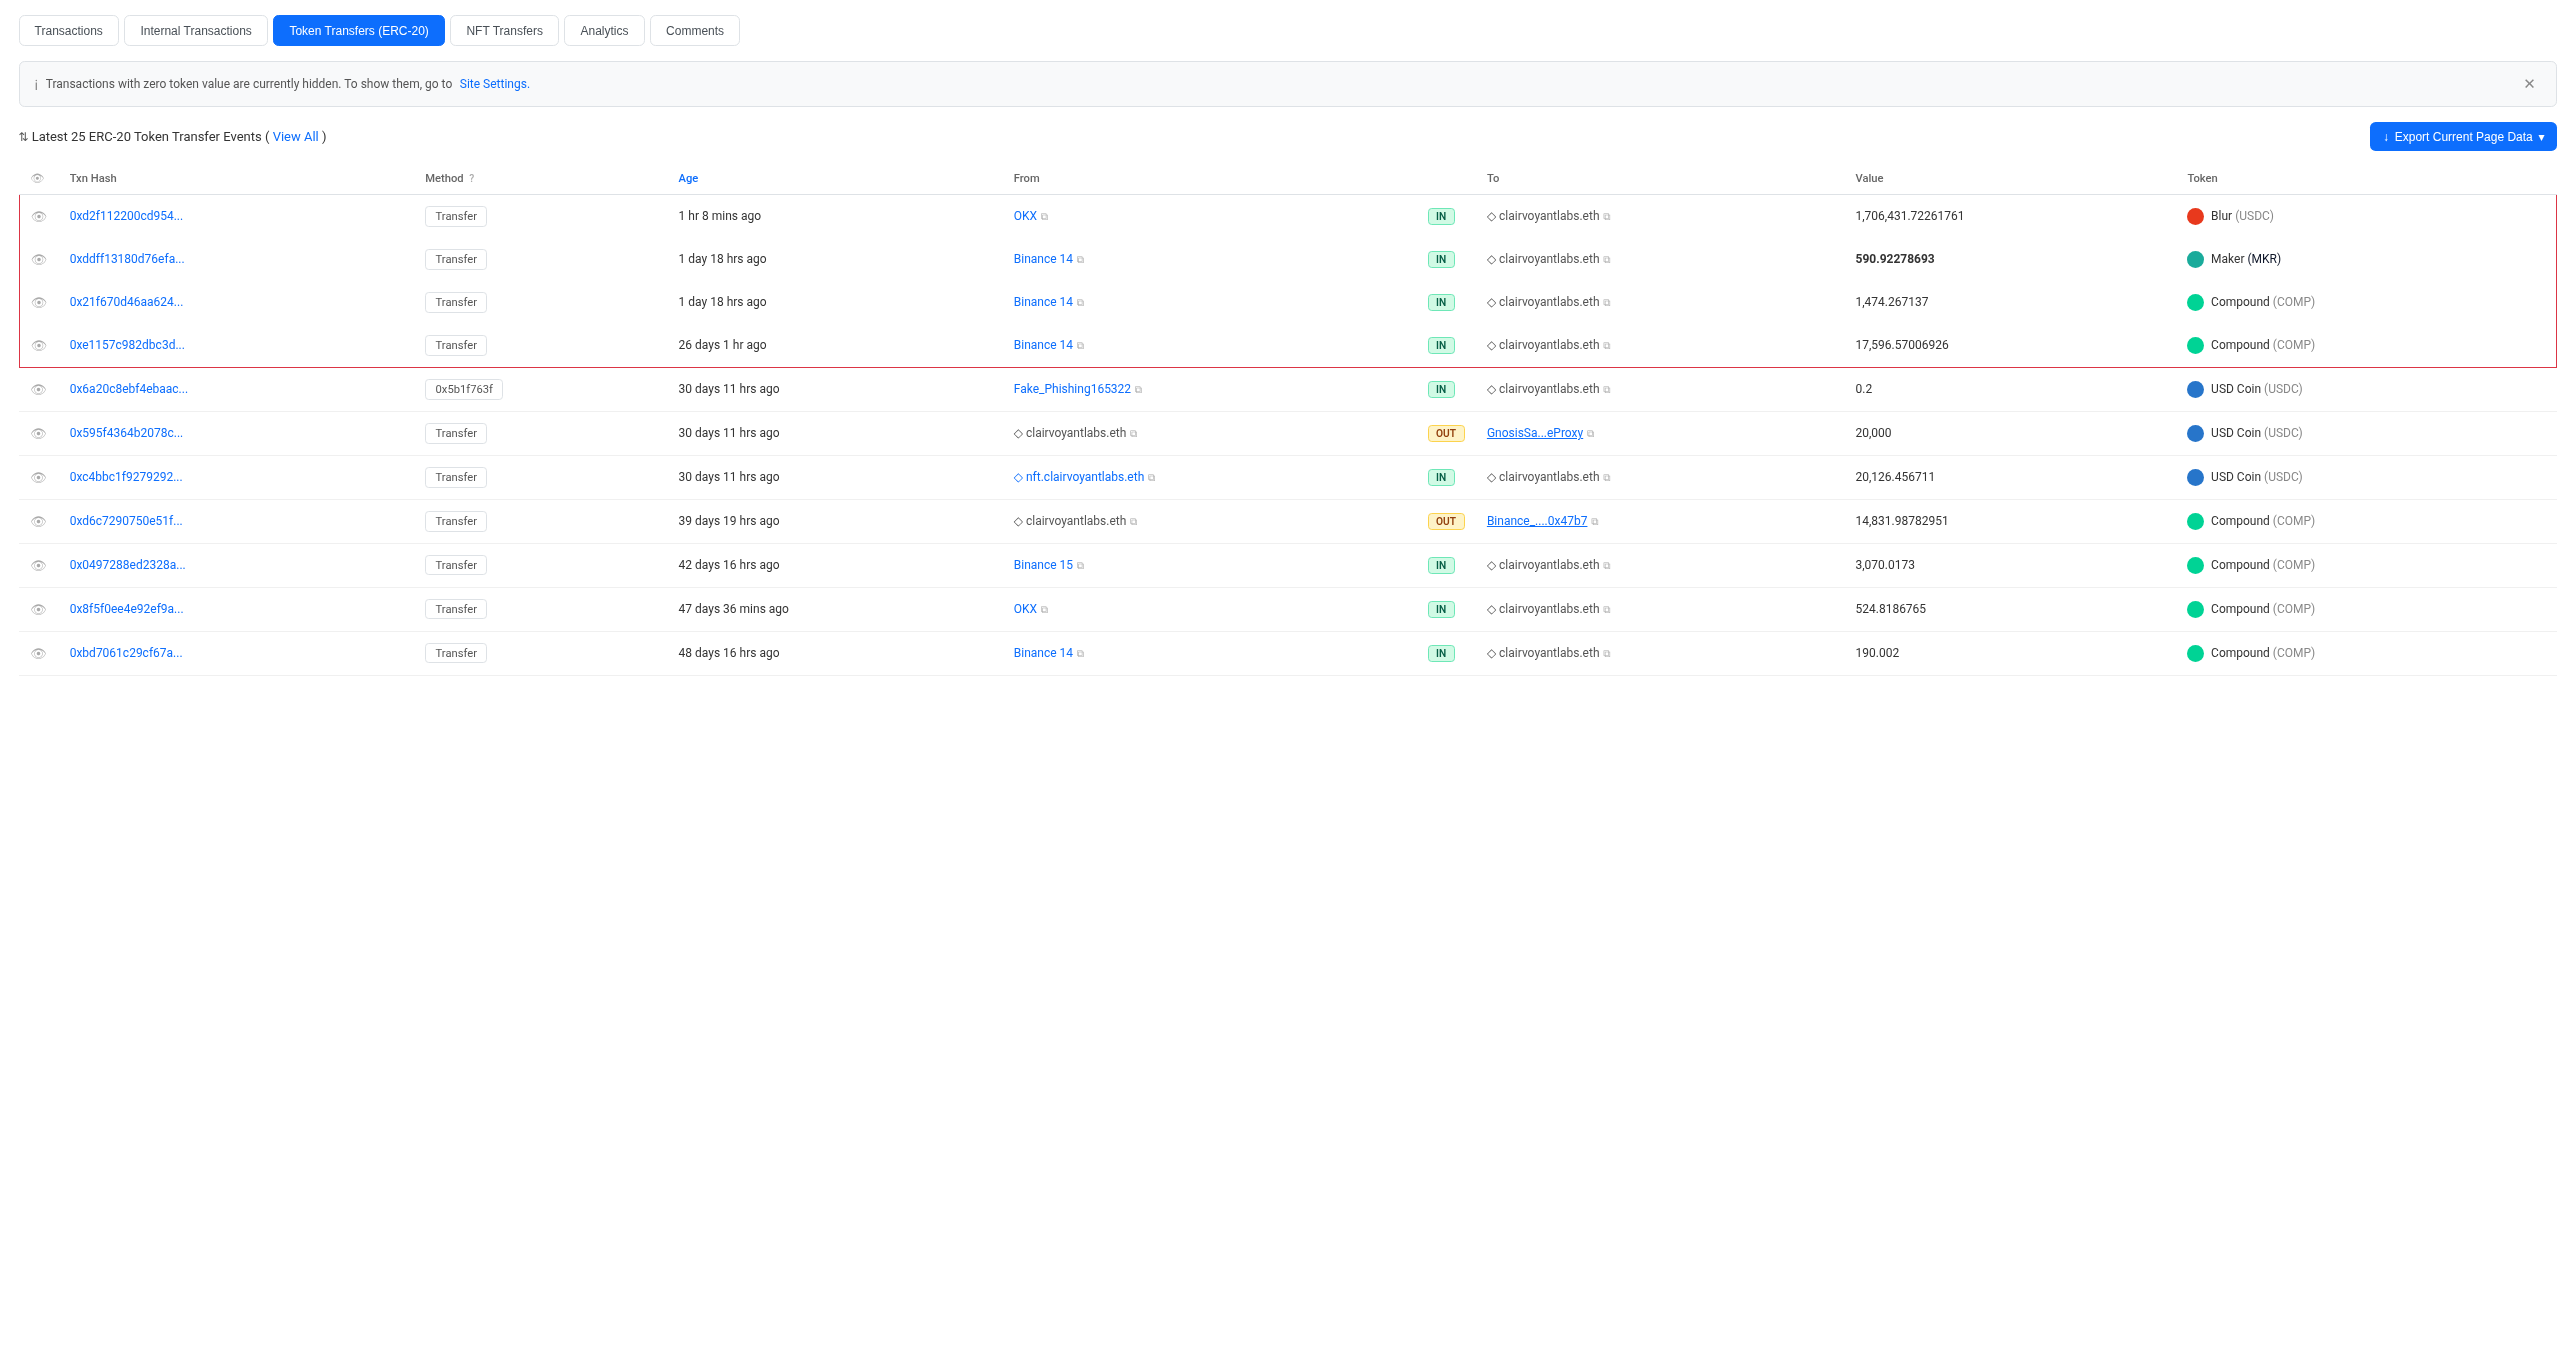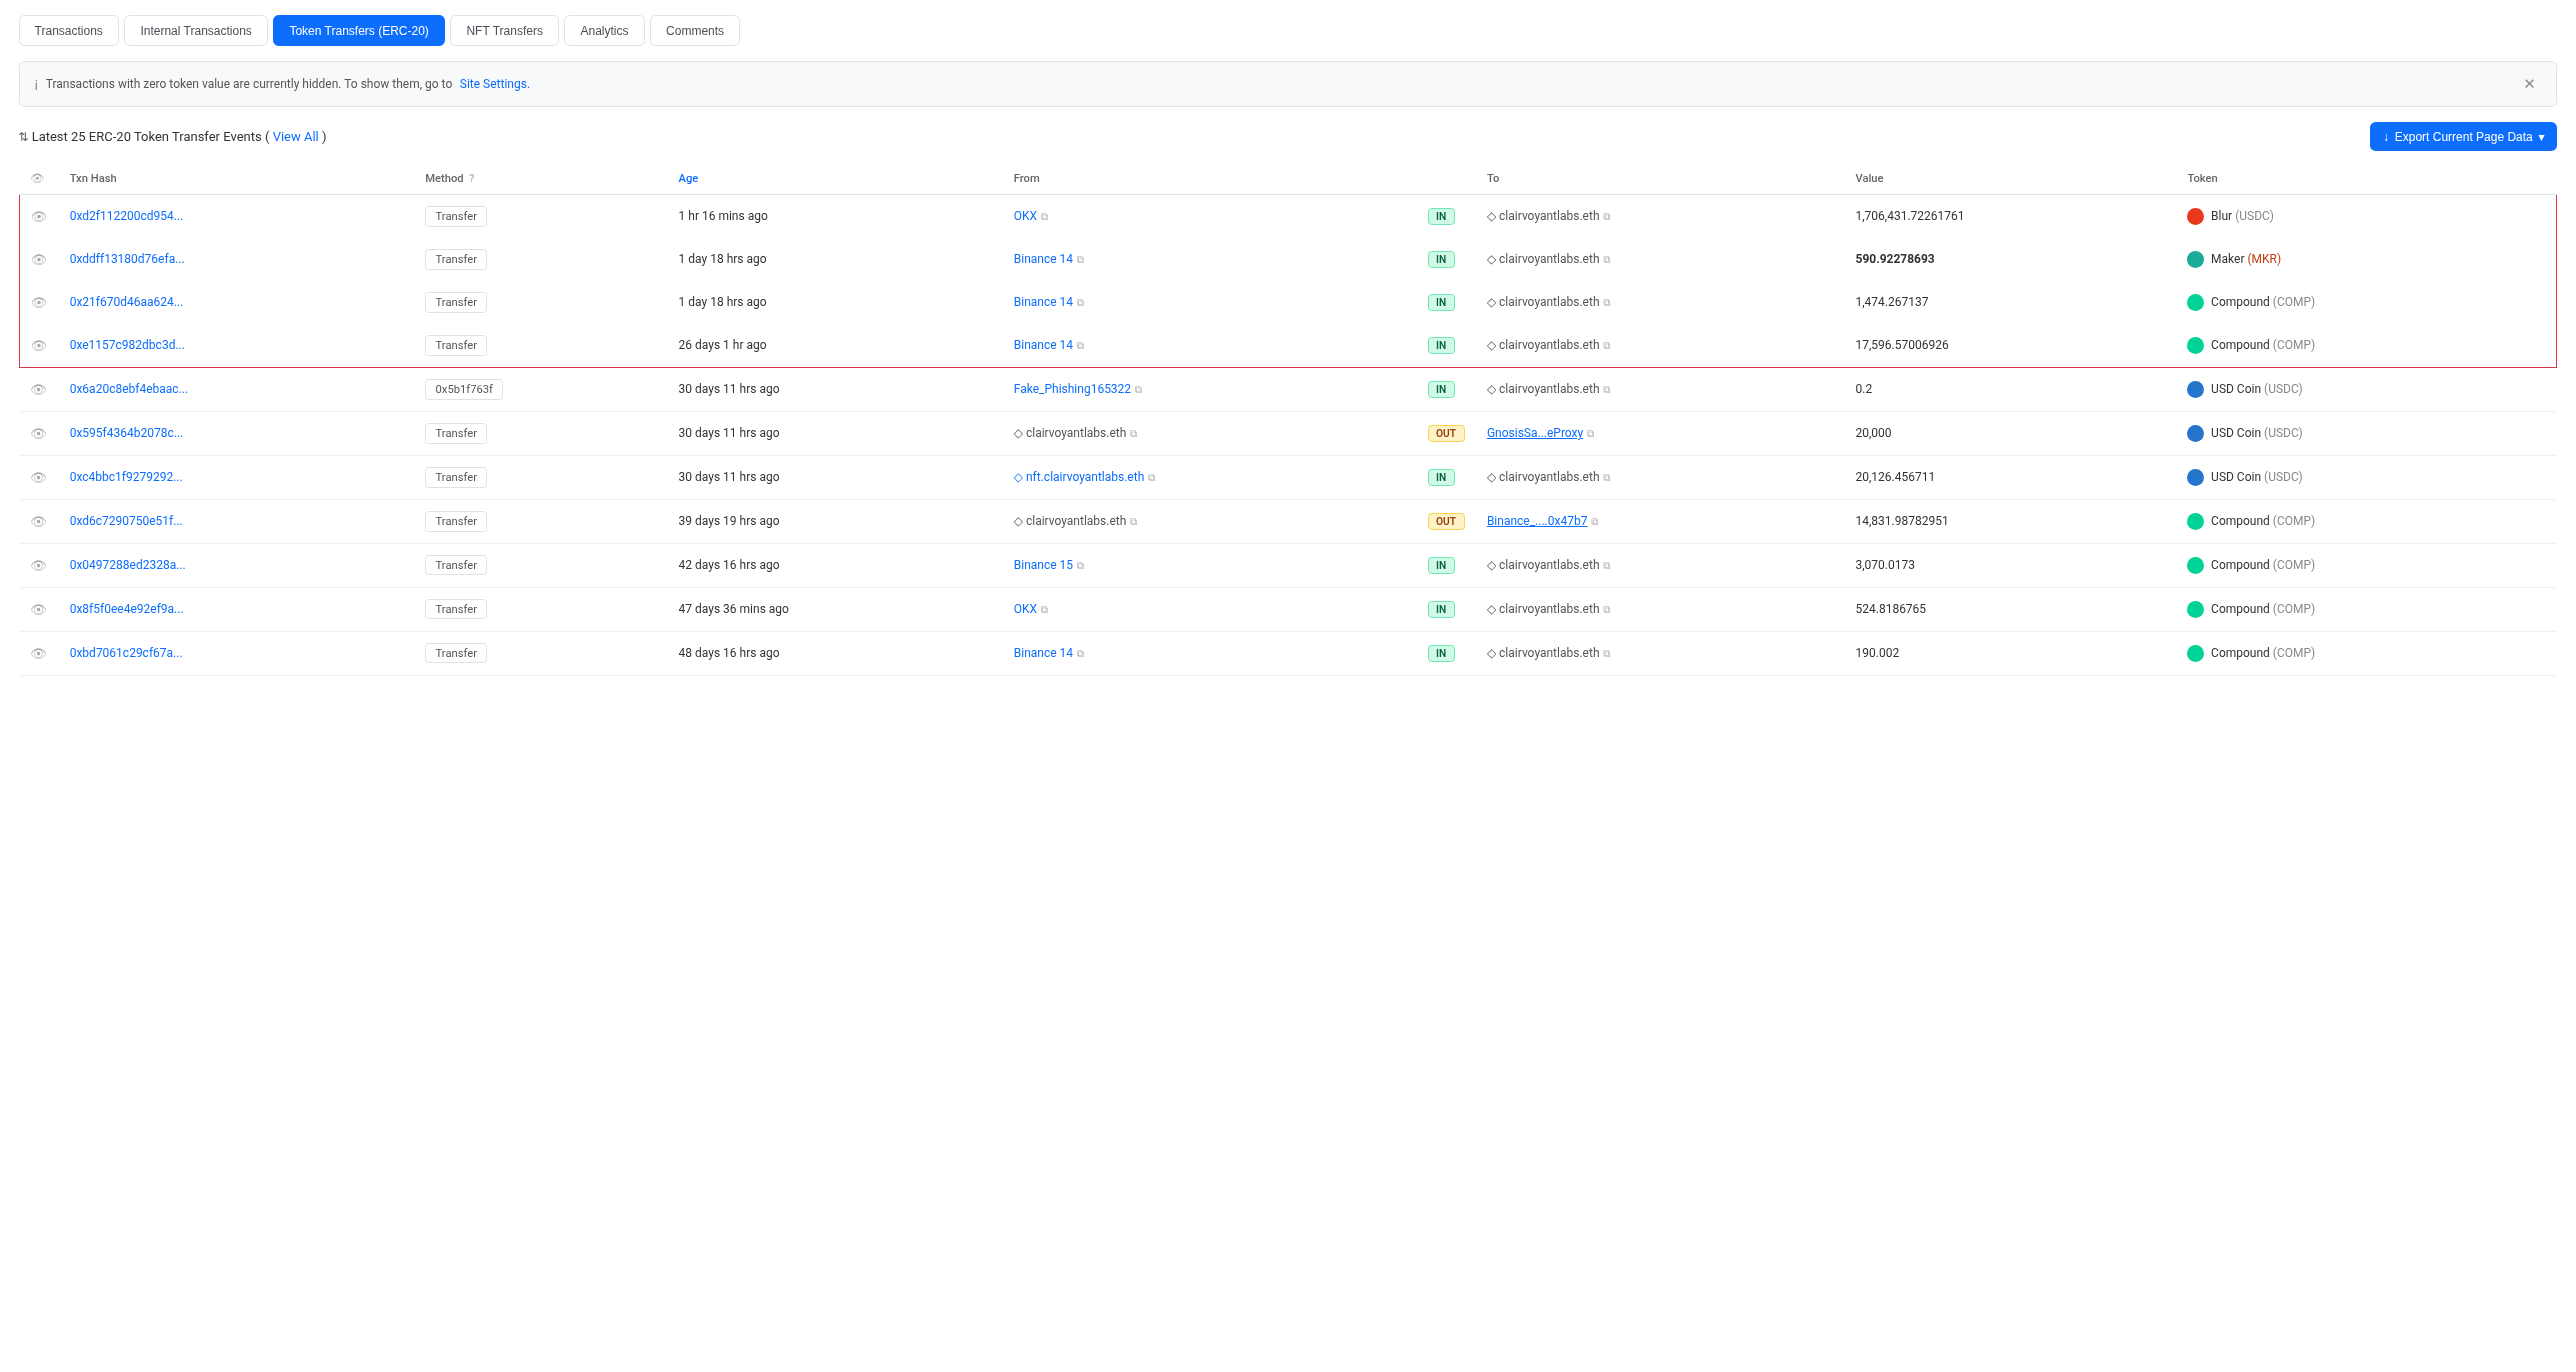--- a/index.html
+++ b/index.html
@@ -250,21 +250,21 @@
     </td>
     <td style="
     border-top: 1.9px solid #dc3545 !important;
     
     border-bottom: none;
   "><span class="method-badge">Transfer</span></td>
     <td style="
     border-top: 1.9px solid #dc3545 !important;
     
     border-bottom: none;
-  ">1 hr 16 mins ago</td>
+  ">1 hr 8 mins ago</td>
     <td style="
     border-top: 1.9px solid #dc3545 !important;
     
     border-bottom: none;
   "><a href="#" class="addr-link">OKX</a><span class="copy-icon">⧉</span></td>
     <td style="
     border-top: 1.9px solid #dc3545 !important;
     
     border-bottom: none;
   "><span class="badge-in">IN</span></td>
@@ -334,21 +334,21 @@
     border-bottom: none;
     font-weight: bold;
   ">590.92278693</td>
     <td style="
     
     
     border-bottom: none;
    border-right: 1.9px solid #dc3545;">
       <span style="display:inline-block;width:17px;height:17px;border-radius:50%;background:#1aab9b;vertical-align:middle;margin-right:3.7px;"></span>
       <span>Maker</span>
-      <span style="color:#c2410c;"> (MKR)</span>
+      <span style="color:#0f172a;"> (MKR)</span>
     </td>
   </tr>
           <tr style="background:#fff;">
     <td style="
     
     
     border-bottom: none;
    border-left: 1.9px solid #dc3545;">
       <span class="eye-icon">👁</span>
     </td>

